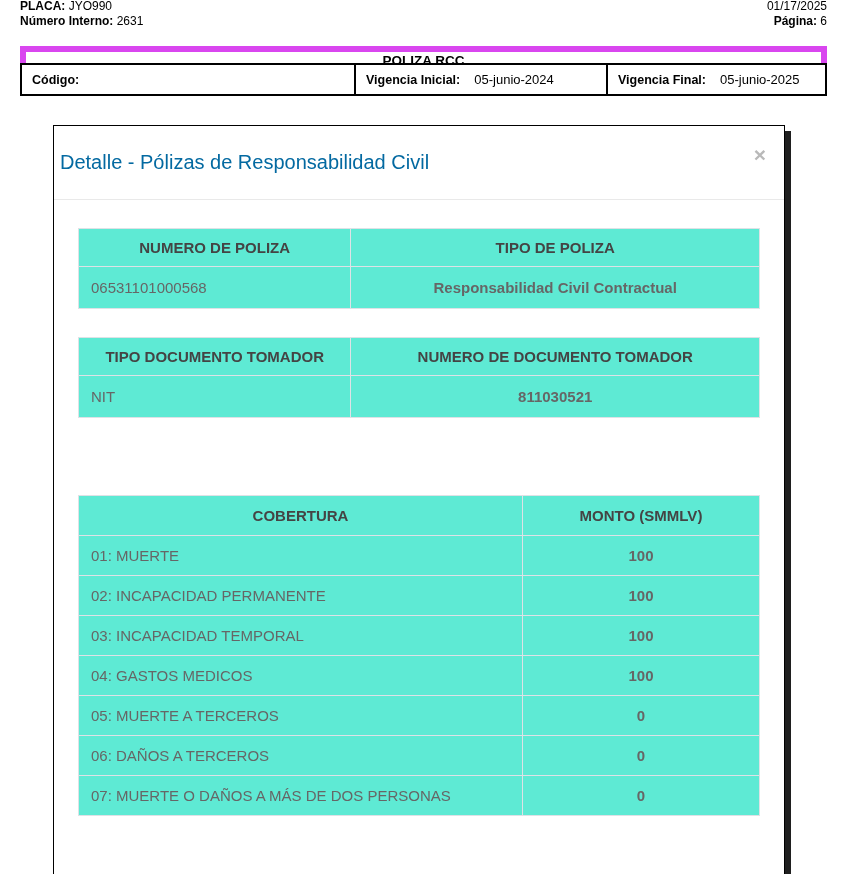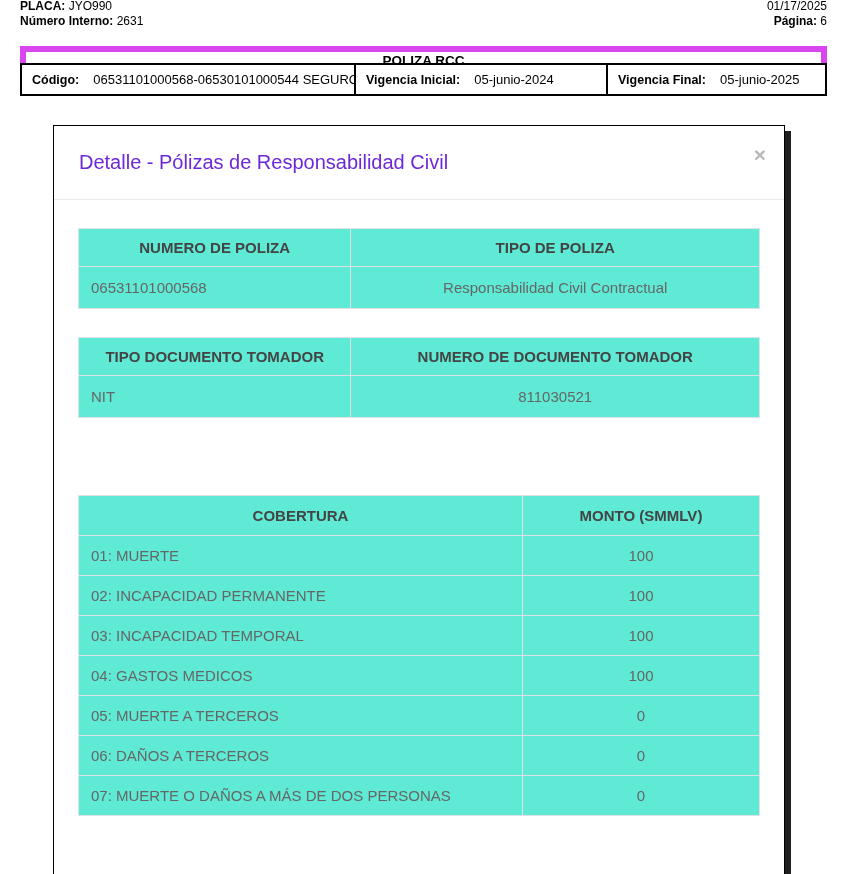--- a/index.html
+++ b/index.html
@@ -42,43 +42,43 @@
   .modal {
     position:absolute; left:53px; top:125px; width:732px; height:760px;
     background:#fff; border:1px solid #000;
     box-shadow: 6px 6px 0 rgba(0,0,0,0.88);
   }
   .modal-header {
     position:relative; height:74px;
     border-bottom:1px solid #e9e9e9;
   }
   .modal-title {
-    position:absolute; left:25px; top:24px;
-    font-size:20px; line-height:24px; color:#6d28d9; font-weight:400;text-align:center;
+    position:absolute; left:6px; top:24px;
+    font-size:20px; line-height:24px; color:#0369a1; font-weight:400;text-align:center;
   }
   .modal-close {
     position:absolute; right:18px; top:18px;
     font-size:21px; line-height:21px; color:#b9b9b9; font-weight:bold;
     background:none; border:none; padding:0; cursor:pointer;
     font-family:"Liberation Sans", sans-serif;
   }
   .modal-body { padding:28px 24px 0 24px; }
 
   table.tbl {
     width:100%; border-collapse:collapse; table-layout:fixed;
     font-size:15px; color:#666; background:#5eead4;
   }
   .tbl th {
     border:1px solid #dee2e6; font-weight:bold; color:#444;
     text-align:center; height:38px; padding:0 8px;
   }
   .tbl td {
     border:1px solid #dee2e6; height:42px; padding:0 0 0 12px; text-align:left;
   }
-  .tbl td.center { text-align:center; padding:0 4px; }
+  .tbl td.center { text-align:center; padding:0 4px;font-weight:bold; }
 
   .tbl-policy  { margin-top:0; }
   .tbl-tomador { margin-top:28px; }
   .tbl-cov     { margin-top:77px; }
   .tbl-cov th  { height:40px; }
   .tbl-cov td  { height:40px; }
 
   .col-40 { width:40%; }
   .col-60 { width:60%; }
   .col-65 { width:65.2%; }
@@ -106,21 +106,20 @@
   </div>
 </div>
 
 <div class="banner-box">
   <span>POLIZA RCC</span>
 </div>
 
 <div class="codigo-box">
   <div class="codigo-cell cell-codigo">
     <span class="lbl">Código:</span>
-    <span>06531101000568-06530101000544 SEGURO</span>
   </div>
   <div class="codigo-cell cell-vini">
     <span class="lbl">Vigencia Inicial:</span>
     <span>05-junio-2024</span>
   </div>
   <div class="codigo-cell cell-vfin">
     <span class="lbl">Vigencia Final:</span>
     <span>05-junio-2025</span>
   </div>
 </div>

